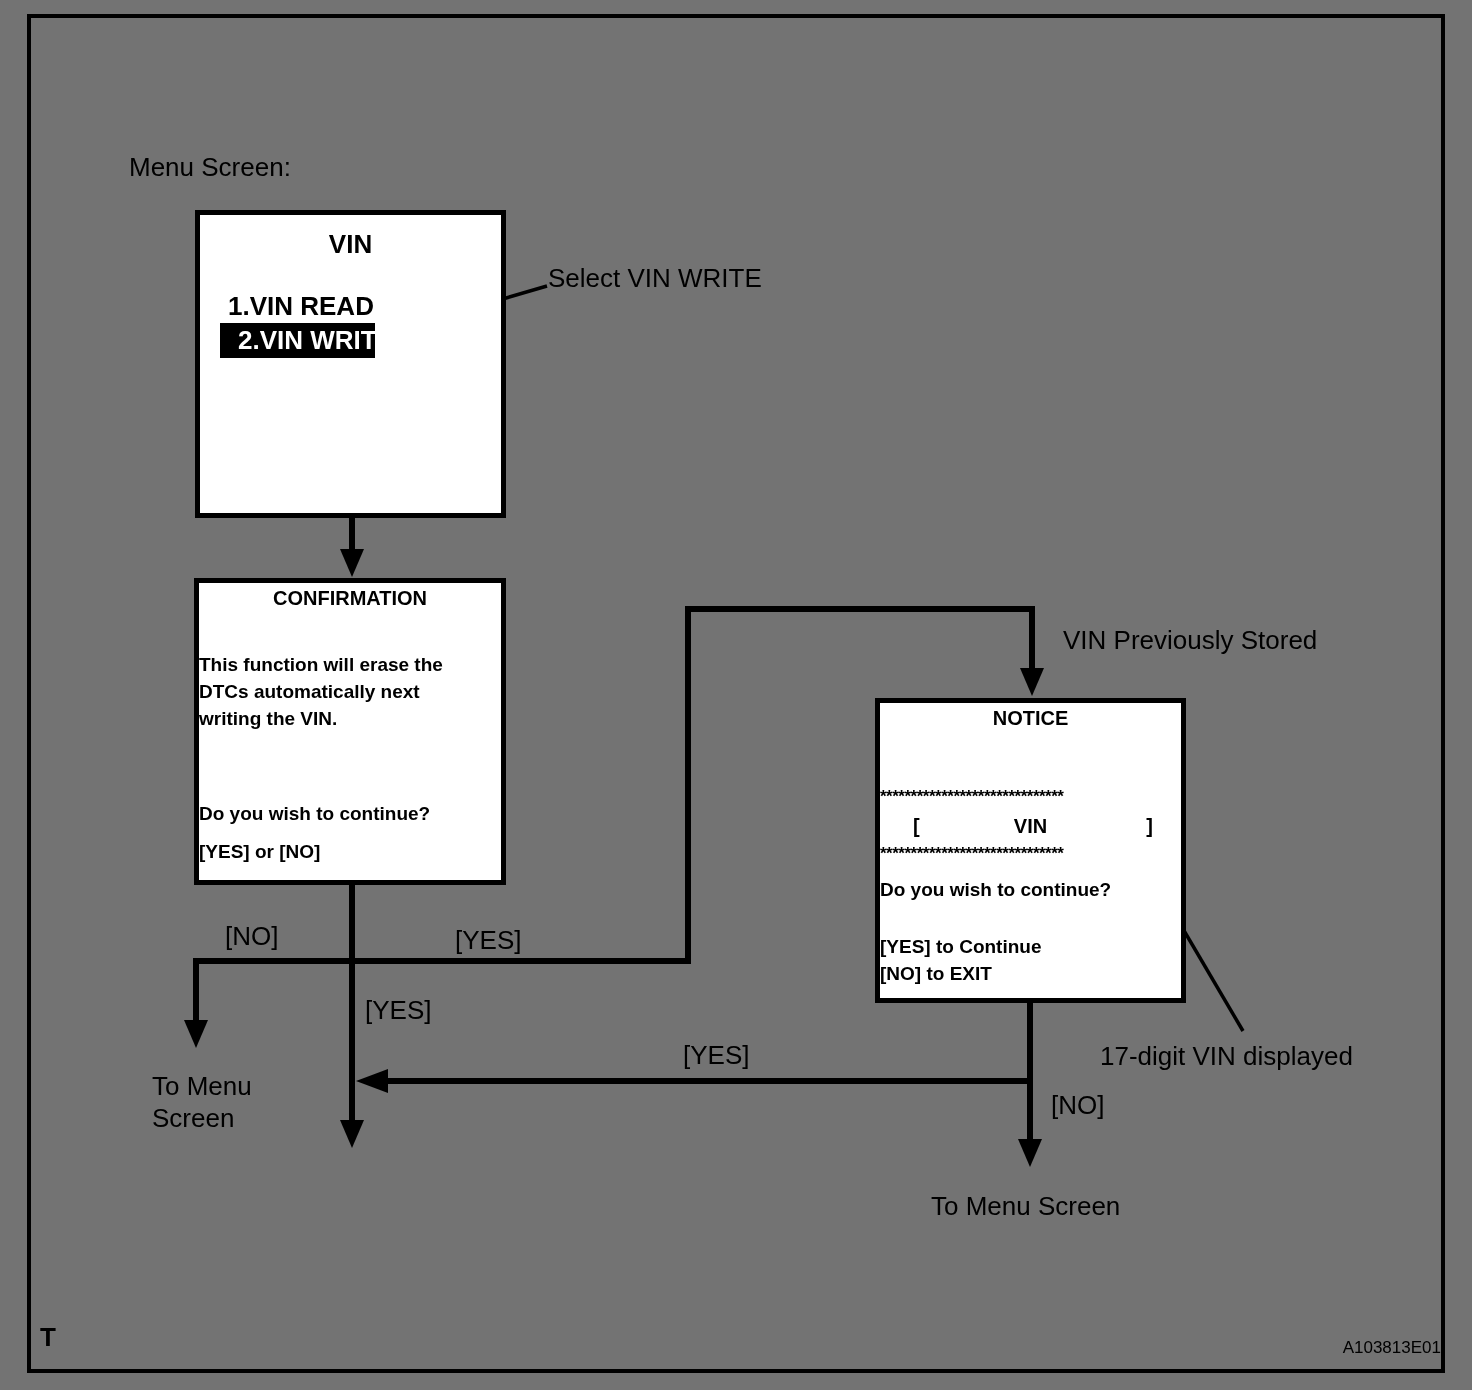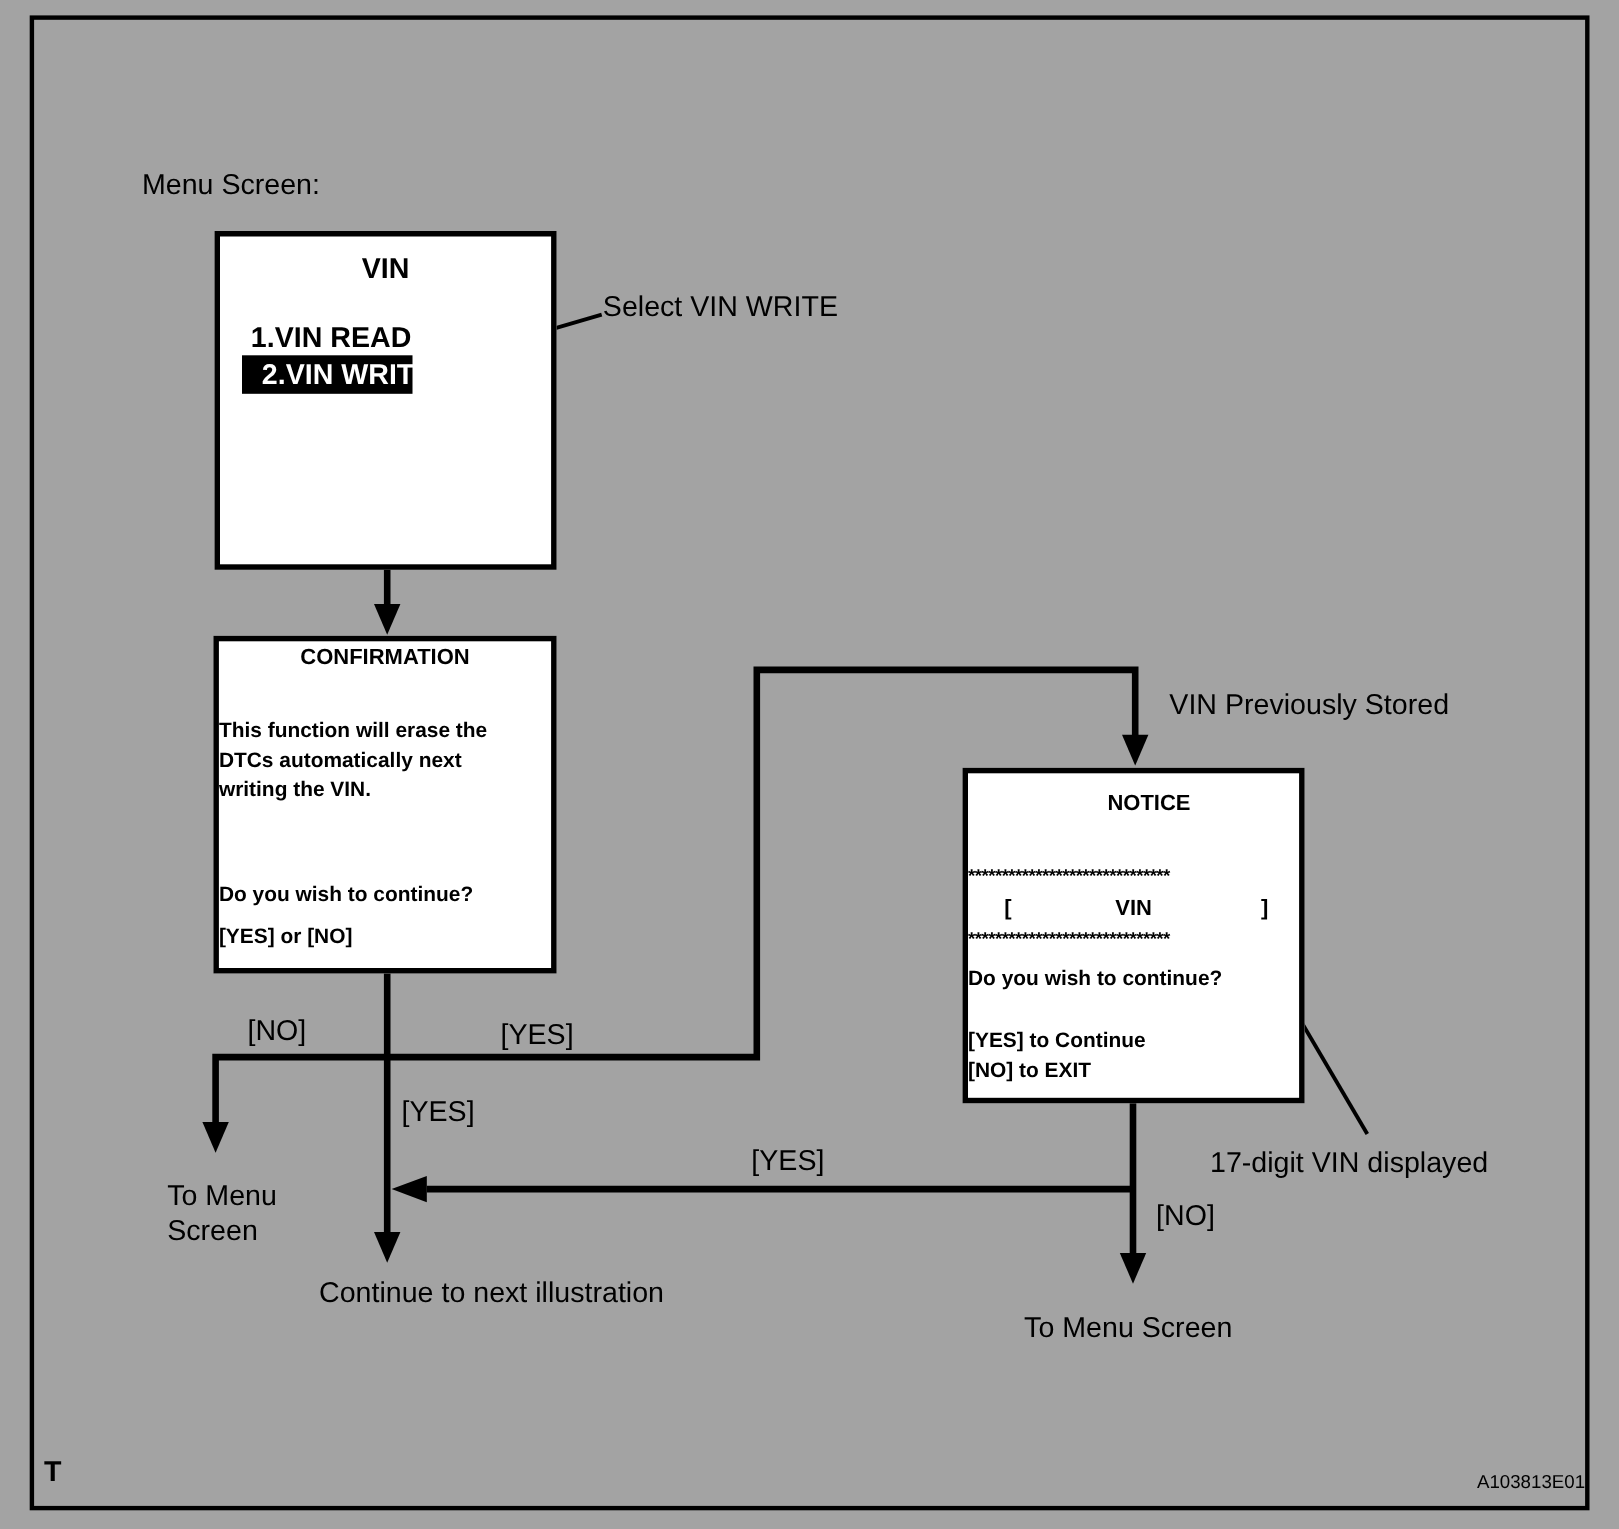--- a/index.html
+++ b/index.html
@@ -1,17 +1,17 @@
 <!DOCTYPE html>
 <html><head>
 <meta charset="utf-8">
 <style>
   html,body{margin:0;padding:0;background:#fff;}
   .page{
-    position:relative;width:1472px;height:1390px;background:#a3a3a3;overflow:hidden;
+    position:relative;width:1472px;height:1390px;background:#737373;overflow:hidden;
     font-family:"Liberation Sans",sans-serif;color:#000;
   }
   .page-border{
     position:absolute;left:27px;top:14px;width:1418px;height:1359px;
     border:4px solid #000;box-sizing:border-box;
   }
   .connectors{position:absolute;left:0;top:0;}
   .flowline{stroke:#000;stroke-width:6;fill:none;}
   .leader{stroke:#000;stroke-width:3.5;fill:none;}
   .arrowhead{fill:#000;stroke:none;}
@@ -95,21 +95,21 @@
       <div>DTCs automatically next</div>
       <div>writing the VIN.</div>
     </div>
     <div class="screen-text" style="top:220px;">Do you wish to continue?</div>
     <div class="screen-text" style="top:258px;">[YES] or [NO]</div>
   </div>
 
   <div class="flow-label" style="left:1063px;top:624px;">VIN Previously Stored</div>
 
   <div class="screen-box" style="left:875px;top:698px;width:311px;height:305px;">
-    <div class="screen-title" style="top:16px;margin-left:14px;">NOTICE</div>
+    <div class="screen-title" style="top:4px;">NOTICE</div>
     <div class="screen-text stars" style="top:84px;">******************************</div>
     <div class="vin-row" style="top:112px;">
       <span>[</span>
       <span class="vin-center">VIN</span>
       <span>]</span>
     </div>
     <div class="screen-text stars" style="top:141px;">******************************</div>
     <div class="screen-text" style="top:176px;">Do you wish to continue?</div>
     <div class="screen-text" style="top:233px;">[YES] to Continue</div>
     <div class="screen-text" style="top:260px;">[NO] to EXIT</div>
@@ -118,20 +118,19 @@
   <div class="flow-label" style="left:225px;top:920px;">[NO]</div>
   <div class="flow-label" style="left:455px;top:924px;">[YES]</div>
   <div class="flow-label" style="left:365px;top:994px;">[YES]</div>
   <div class="flow-label" style="left:683px;top:1039px;">[YES]</div>
   <div class="flow-label" style="left:1051px;top:1089px;">[NO]</div>
 
   <div class="flow-label" style="left:152px;top:1070px;">
     <div>To Menu</div>
     <div>Screen</div>
   </div>
-  <div class="flow-label" style="left:290px;top:1159px;">Continue to next illustration</div>
   <div class="flow-label" style="left:931px;top:1190px;">To Menu Screen</div>
   <div class="flow-label" style="left:1100px;top:1040px;">17-digit VIN displayed</div>
 
   <div class="corner-mark" style="left:40px;top:1322px;">T</div>
   <div class="footer-code" style="right:31px;top:1338px;">A103813E01</div>
 
 </div>
 
 </body></html>

